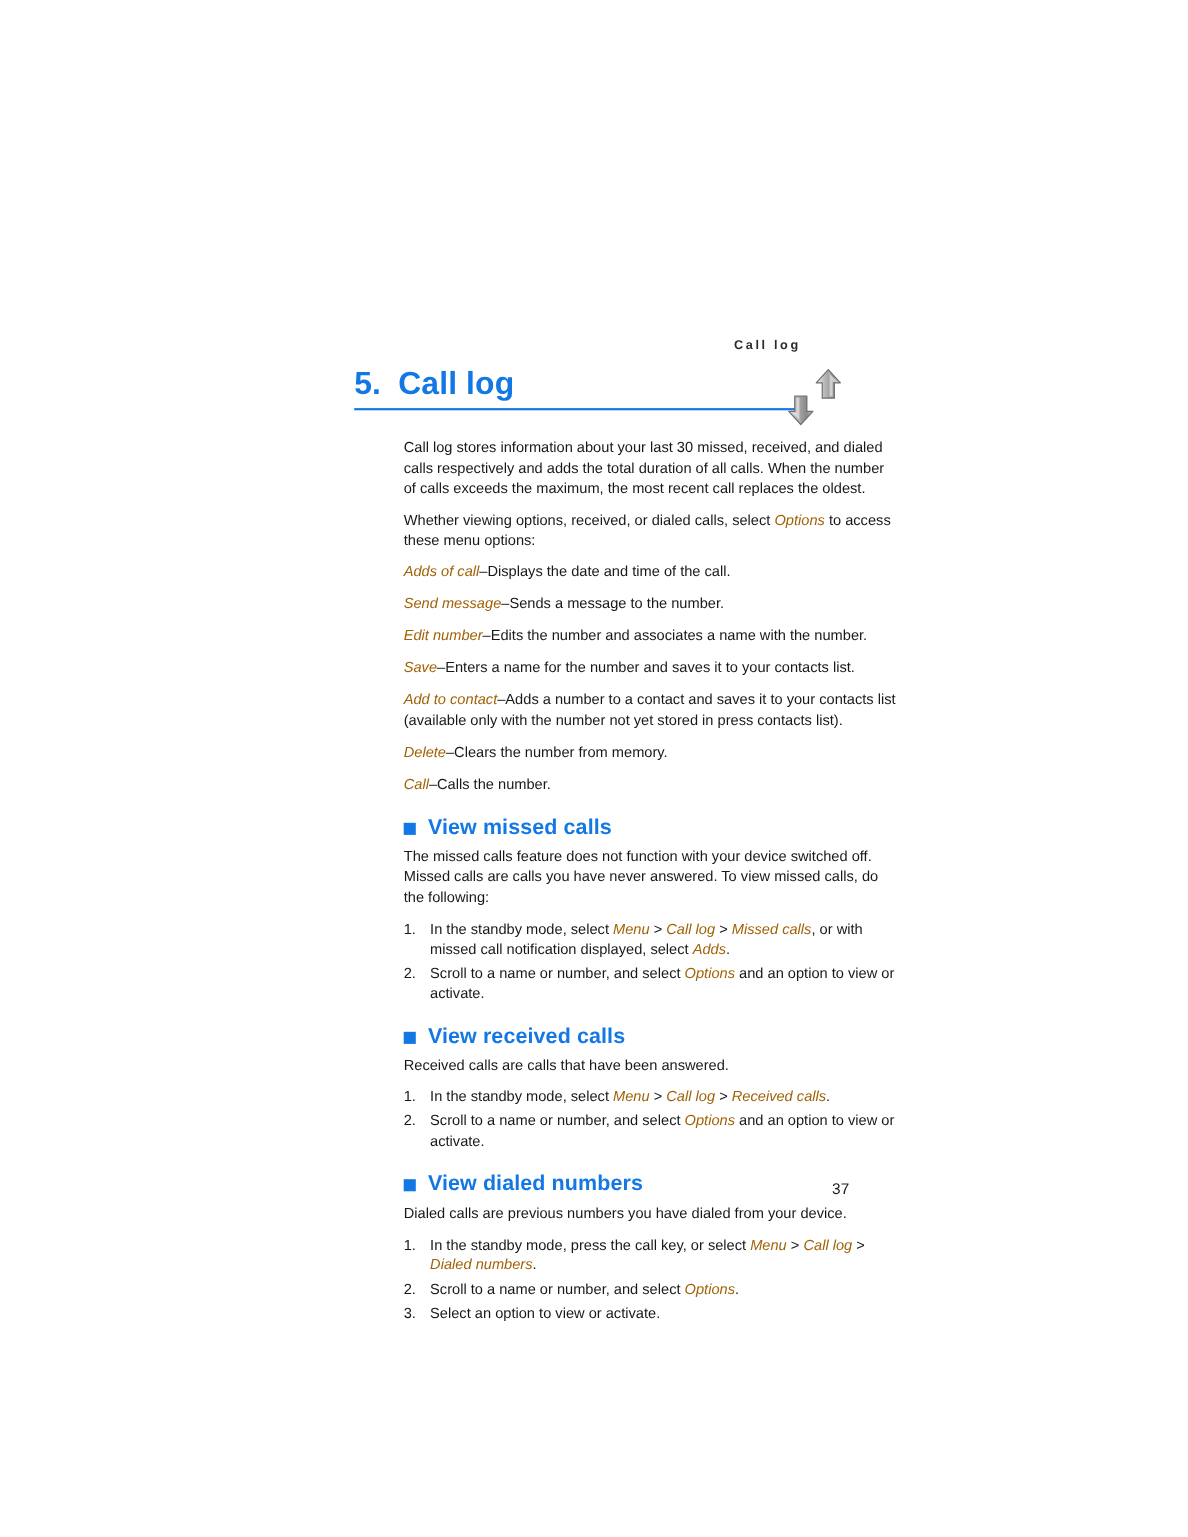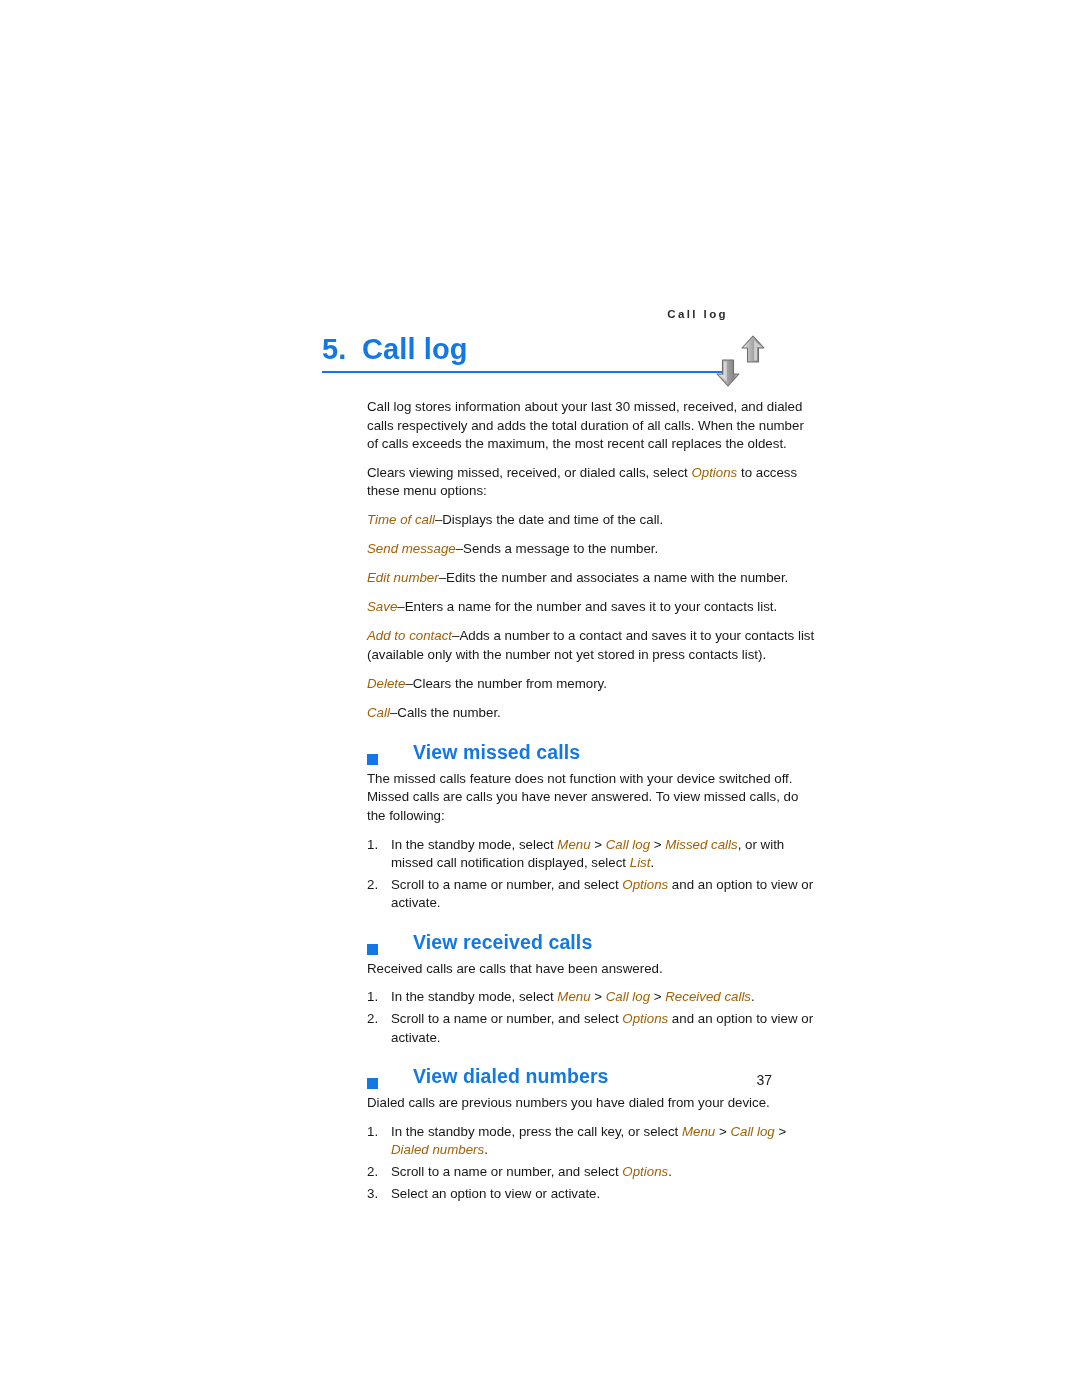--- a/index.html
+++ b/index.html
@@ -87,23 +87,22 @@
   
   .optline {
     margin: 0 0 10.5px 0;
     font-size: 13.3px;
     line-height: 18.6px;
     color: #181818;
   }
   
   .section-heading {
     display: flex;
-    align-items: flex-end;
+    align-items: center;
     margin: 18px 0 6px 0;
-    gap: 24px;
   }
   .section-heading .sq {
     width: 11px;
     height: 11px;
     background: #1478e4;
     display: inline-block;
     margin-right: 11px;
     flex: none;
     position: relative;
     top: 1px;
@@ -186,41 +185,41 @@
         <path d="M12,30 L1,18 L6.5,18 L6.5,4 L17.5,4 L17.5,18 L23,18 Z" fill="url(#gdn)" stroke="#6e6e6e" stroke-width="1.1" stroke-linejoin="round"></path>
         <path d="M12,27.5 L4.5,19 L8,19 L8,5.5 L10.8,5.5 L10.8,27.2 Z" fill="#fdfdfd" opacity="0.5"></path>
       </g>
     </svg>
   </div>
 
   <div class="content">
 
     <p class="body">Call log stores information about your last 30 missed, received, and dialed calls respectively and adds the total duration of all calls. When the number of calls exceeds the maximum, the most recent call replaces the oldest.</p>
 
-    <p class="body"><span>Clears viewing missed, received, or dialed calls, select </span><span class="term">Options</span><span> to access these menu options:</span></p>
+    <p class="body"><span>Whether viewing options, received, or dialed calls, select </span><span class="term">Options</span><span> to access these menu options:</span></p>
 
     <div>
-      <p class="optline"><span class="term">Time of call</span><span>–Displays the date and time of the call.</span></p>
+      <p class="optline"><span class="term">Adds of call</span><span>–Displays the date and time of the call.</span></p>
       <p class="optline"><span class="term">Send message</span><span>–Sends a message to the number.</span></p>
       <p class="optline"><span class="term">Edit number</span><span>–Edits the number and associates a name with the number.</span></p>
       <p class="optline"><span class="term">Save</span><span>–Enters a name for the number and saves it to your contacts list.</span></p>
       <p class="optline"><span class="term">Add to contact</span><span>–Adds a number to a contact and saves it to your contacts list (available only with the number not yet stored in press contacts list).</span></p>
       <p class="optline"><span class="term">Delete</span><span>–Clears the number from memory.</span></p>
       <p class="optline"><span class="term">Call</span><span>–Calls the number.</span></p>
     </div>
 
     <div id="sections">
         <div>
           <div class="section-heading">
             <span class="sq"></span>
             <span class="sh-text">View missed calls</span>
           </div>
           <p class="body">The missed calls feature does not function with your device switched off. Missed calls are calls you have never answered. To view missed calls, do the following:</p>
           <ol class="steps">
-            <li><span class="marker">1.</span><span>In the standby mode, select </span><span class="term">Menu</span><span> &gt; </span><span class="term">Call log</span><span> &gt; </span><span class="term">Missed calls</span><span>, or with missed call notification displayed, select </span><span class="term">List</span><span>.</span></li>
+            <li><span class="marker">1.</span><span>In the standby mode, select </span><span class="term">Menu</span><span> &gt; </span><span class="term">Call log</span><span> &gt; </span><span class="term">Missed calls</span><span>, or with missed call notification displayed, select </span><span class="term">Adds</span><span>.</span></li>
             <li><span class="marker">2.</span><span>Scroll to a name or number, and select </span><span class="term">Options</span><span> and an option to view or activate.</span></li>
           </ol>
         </div>
         <div>
           <div class="section-heading">
             <span class="sq"></span>
             <span class="sh-text">View received calls</span>
           </div>
           <p class="body">Received calls are calls that have been answered.</p>
           <ol class="steps">

